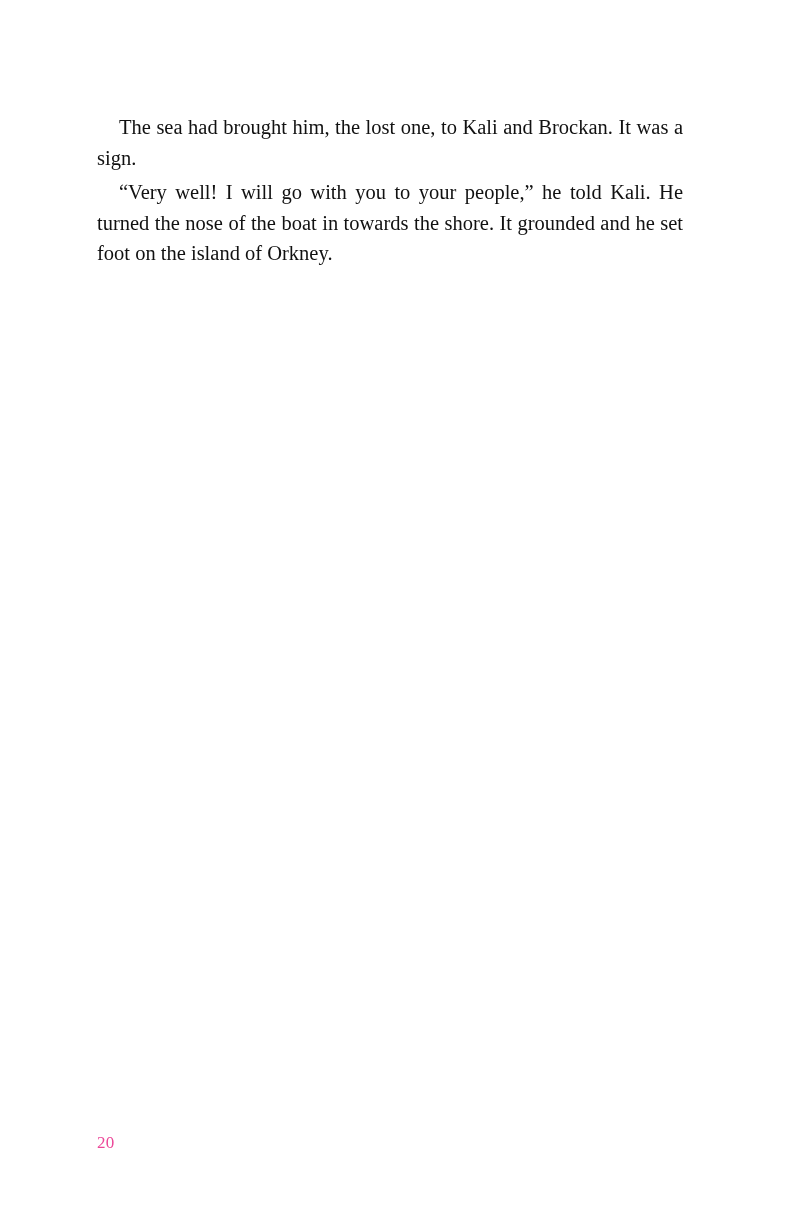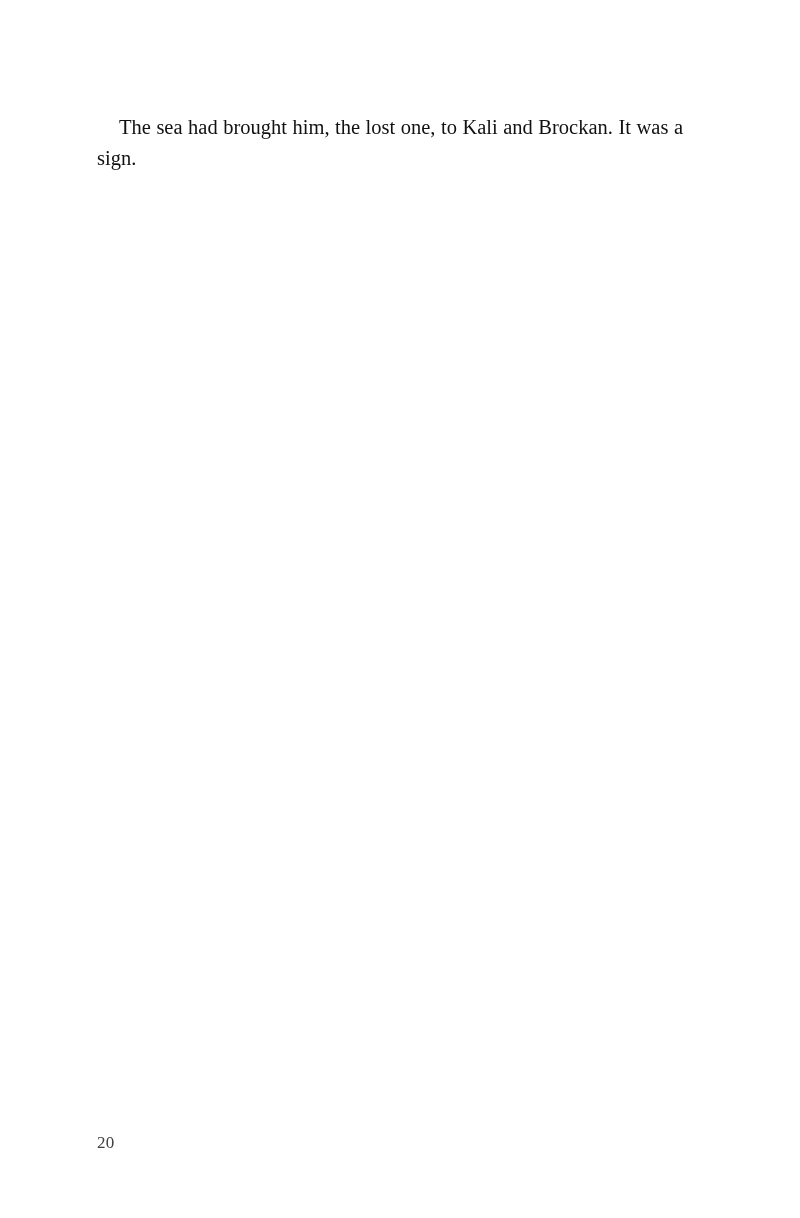--- a/index.html
+++ b/index.html
@@ -37,28 +37,29 @@
   }
   .para + .para {
     margin-top: 4px;
   }
   .folio {
     position: absolute;
     left: 97px;
     top: 1133px;
     font-size: 17px;
     line-height: 20px;
-    color: #404040;
+    color: #ec4899;
     letter-spacing: 0.2px;
   }
 </style>
 </head>
 <body>
 
 <div class="page">
 
   <div class="text-block">
     <p class="para indent">The sea had brought him, the lost one, to Kali and Brockan. It was a sign.</p>
+    <p class="para indent">“Very well! I will go with you to your people,” he told Kali. He turned the nose of the boat in towards the shore. It grounded and he set foot on the island of Orkney.</p>
   </div>
 
   <div class="folio">20</div>
 
 </div>
 
 </body></html>

